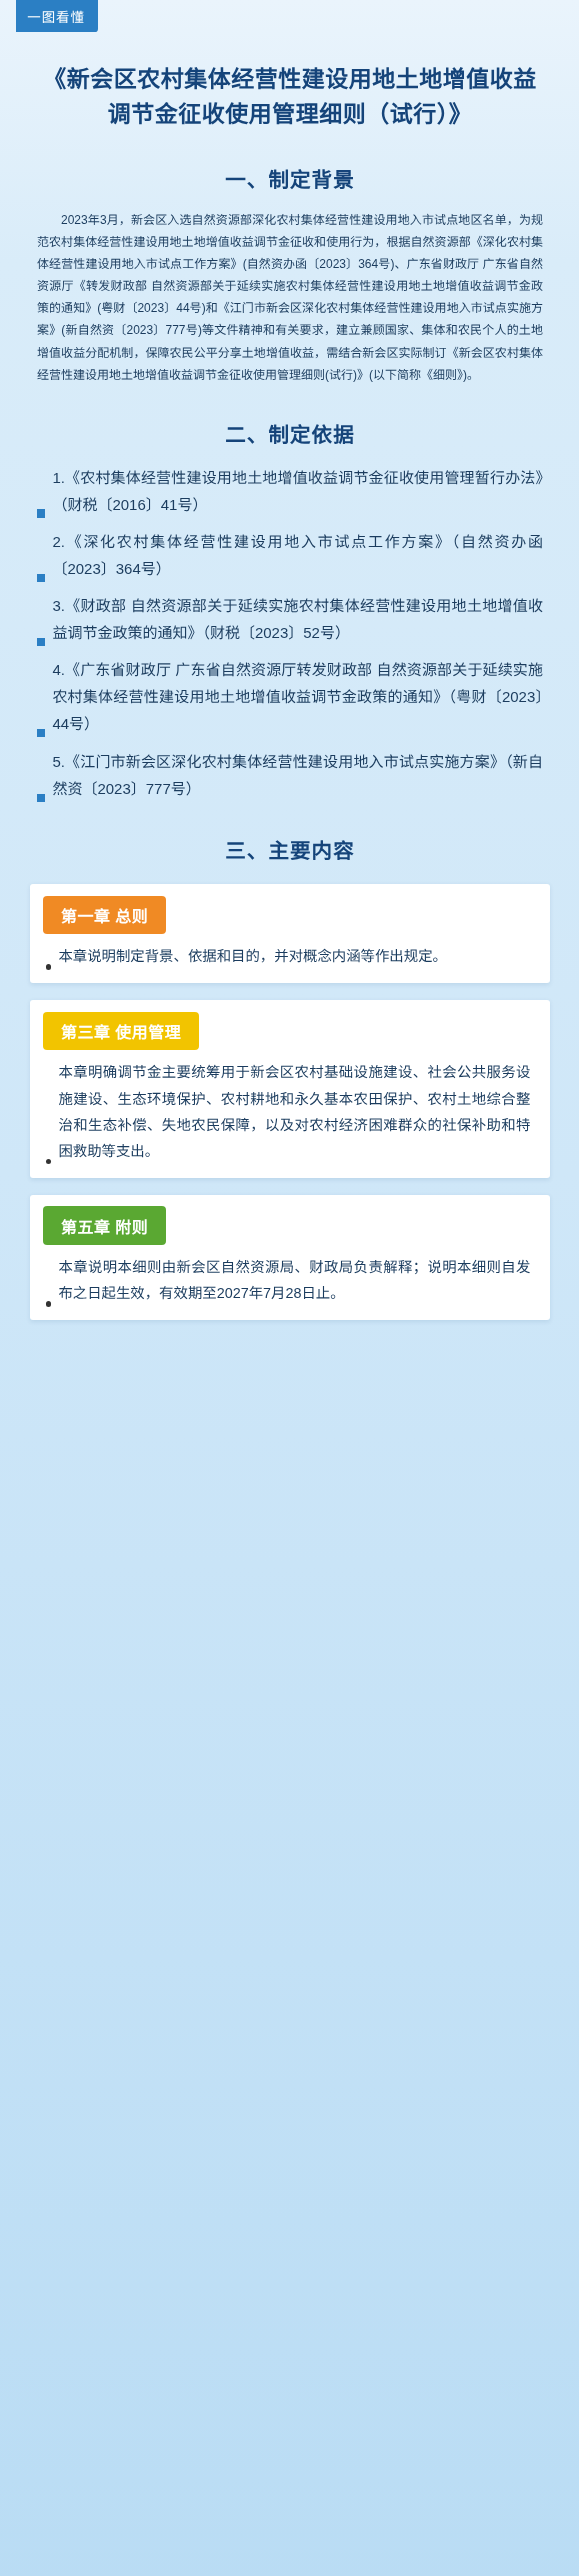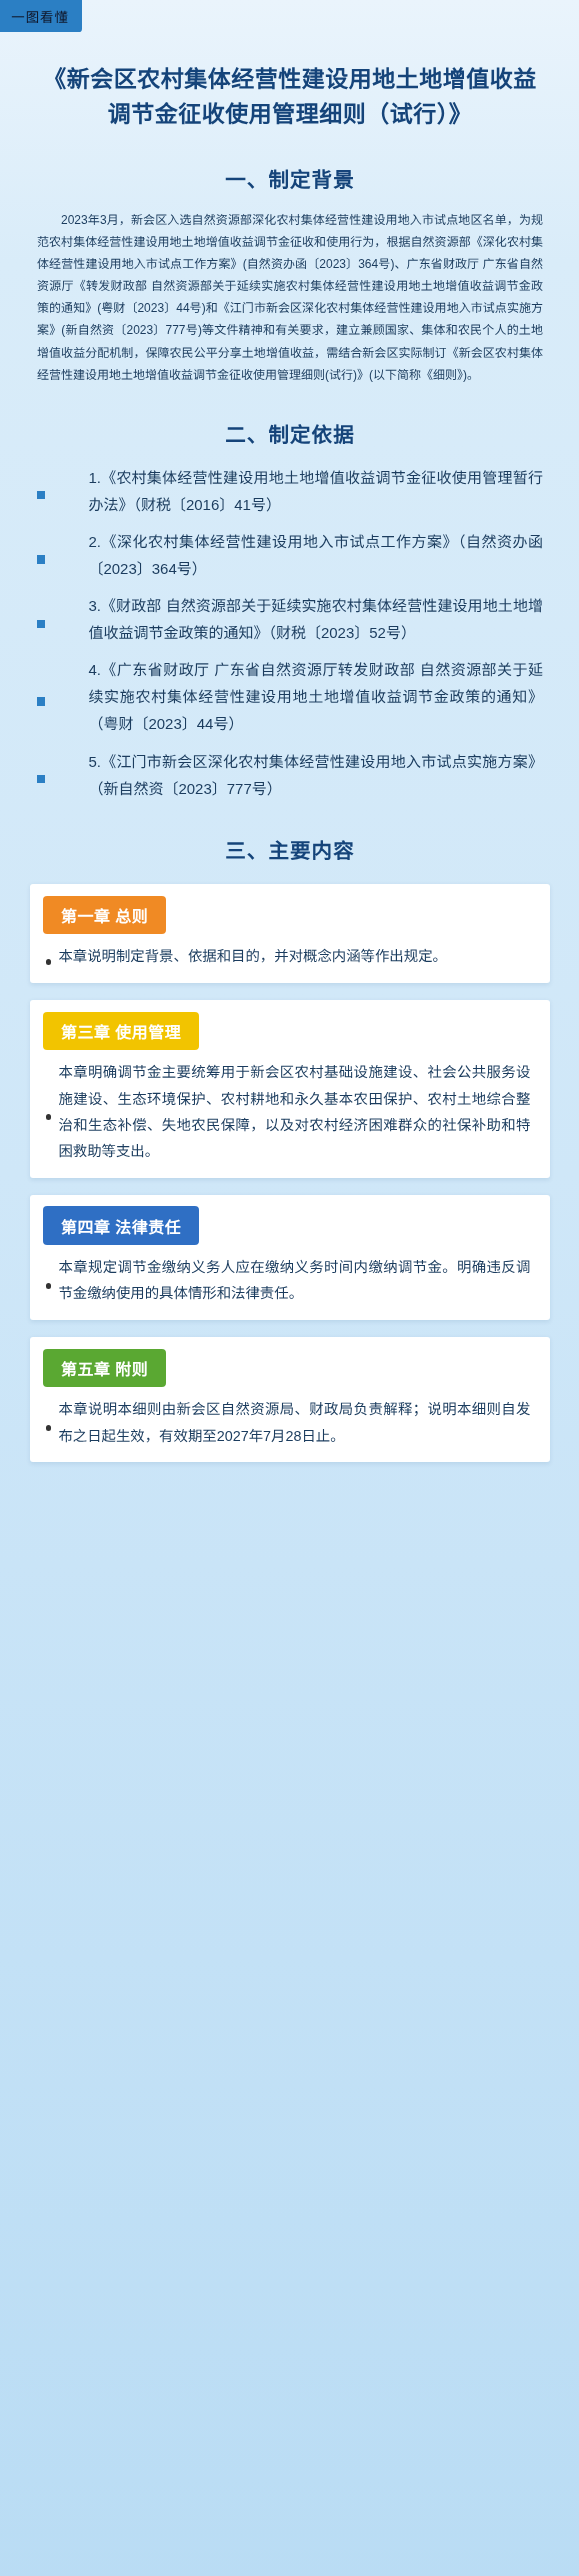--- a/index.html
+++ b/index.html
@@ -16,23 +16,23 @@
     width: 580px;
     min-height: 2609px;
     background: linear-gradient(180deg, #eaf4fc 0%, #d9ecf9 10%, #cfe7f8 45%, #c3e1f6 75%, #b9dcf4 100%);
     position: relative;
     padding-bottom: 41px;
   }
   
   .ribbon {
     position: absolute;
     top: 0;
-    left: 0;
+    left: 16px;
     background: #2b7fc4;
-    color: #0f172a;
+    color: #ffffff;
     font-size: 13.4px;
     letter-spacing: 1px;
     padding: 6.2px 13.4px 6.2px 11.3px;
     border-bottom-right-radius: 3.1px;
   }
   .title-block {
     padding: 62px 36px 0 36px;
     text-align: center;
   }
   .doc-title {
@@ -60,27 +60,26 @@
   }
   .body-text p { margin: 0; text-indent: 2em; }
 
   
   .basis-list {
     padding: 0 37px;
     margin: 0;
   }
   .basis-item {
     display: flex;
-    align-items: center;
+    align-items: flex-end;
     font-size: 15px;
     line-height: 1.8;
     color: #1b3c5e;
     margin-bottom: 10.3px;
     text-align: justify;
-    gap: 36px;
   }
   .bullet-sq {
     flex: 0 0 auto;
     width: 8.2px;
     height: 8.2px;
     background: #2b7fc4;
     margin: 9.3px 7.2px 0 0;
     display: inline-block;
   }
   .basis-text { flex: 1 1 auto; }
@@ -100,21 +99,21 @@
     color: #ffffff;
     font-size: 16px;
     font-weight: bold;
     padding: 7.2px 17.5px;
     border-radius: 4.1px;
     margin: 11.3px 0 9.3px 13.4px;
     letter-spacing: 0.5px;
   }
   .chapter-body {
     display: flex;
-    align-items: center;
+    align-items: flex-end;
     padding: 0 19.6px 0 15.5px;
     font-size: 14.4px;
     line-height: 1.82;
     color: #1b3c5e;
     text-align: justify;
     text-justify: inter-ideograph;
   }
   .dot {
     flex: 0 0 auto;
     width: 5.7px;
@@ -178,27 +177,20 @@
 
 
     <div class="chapter-card">
       <div class="chapter-head" style="background:#f2c400">第三章 使用管理</div>
       <div class="chapter-body">
         <span class="dot"></span>
         <span class="chapter-text">本章明确调节金主要统筹用于新会区农村基础设施建设、社会公共服务设施建设、生态环境保护、农村耕地和永久基本农田保护、农村土地综合整治和生态补偿、失地农民保障，以及对农村经济困难群众的社保补助和特困救助等支出。</span>
       </div>
     </div>
 
-    <div class="chapter-card">
-      <div class="chapter-head" style="background:#2f6fc4">第四章 法律责任</div>
-      <div class="chapter-body">
-        <span class="dot"></span>
-        <span class="chapter-text">本章规定调节金缴纳义务人应在缴纳义务时间内缴纳调节金。明确违反调节金缴纳使用的具体情形和法律责任。</span>
-      </div>
-    </div>
 
     <div class="chapter-card">
       <div class="chapter-head" style="background:#5aa832">第五章 附则</div>
       <div class="chapter-body">
         <span class="dot"></span>
         <span class="chapter-text">本章说明本细则由新会区自然资源局、财政局负责解释；说明本细则自发布之日起生效，有效期至2027年7月28日止。</span>
       </div>
     </div>
 
   </div>

